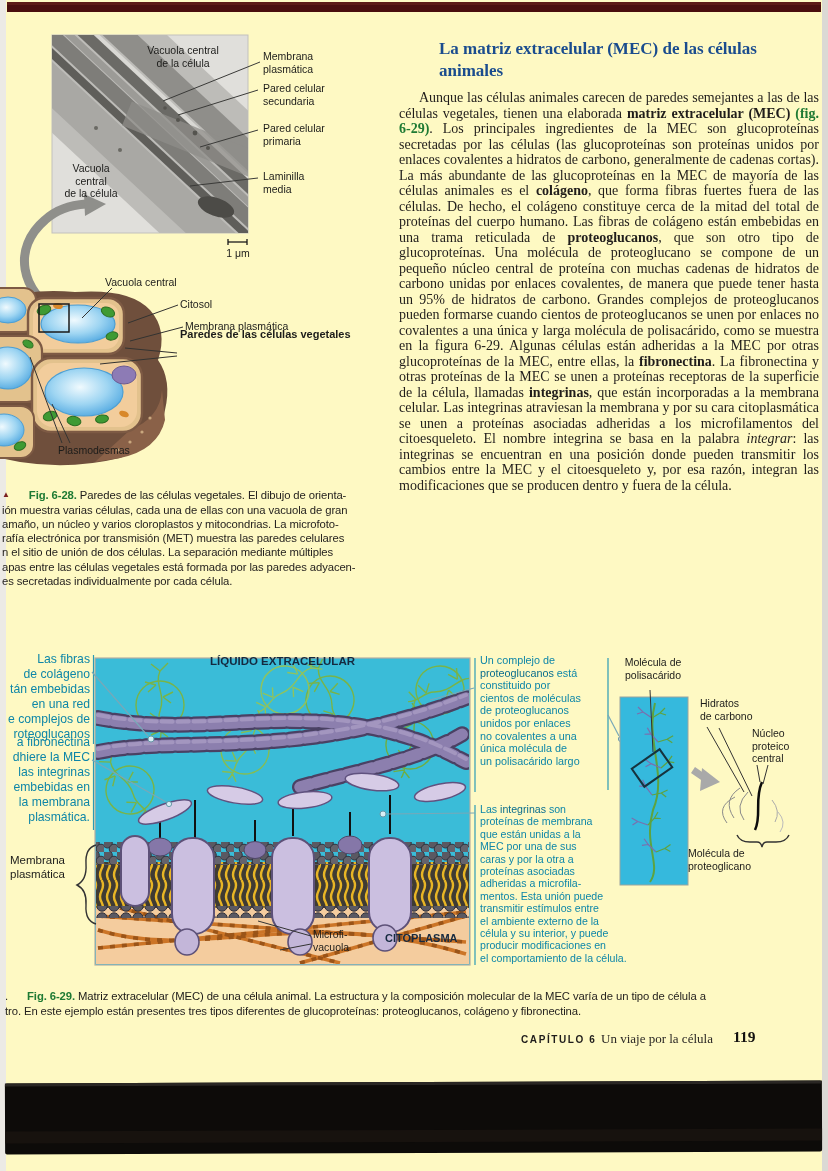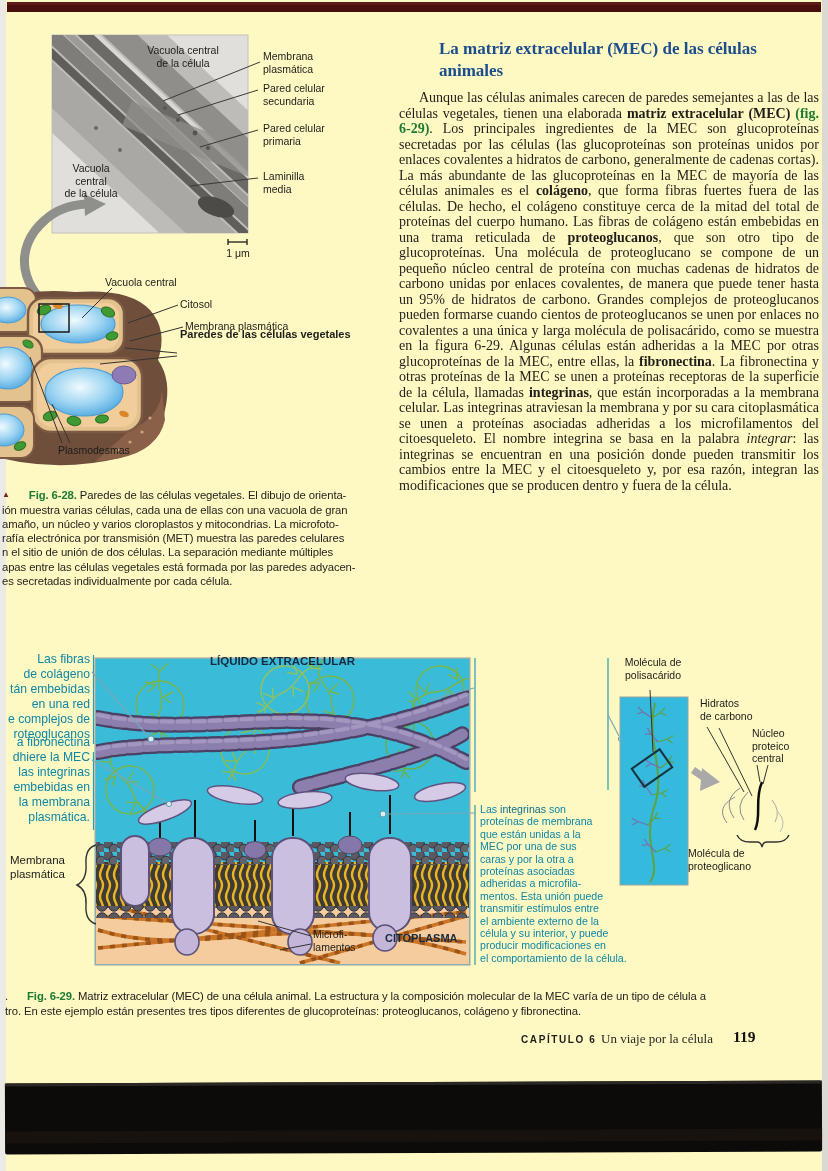--- a/index.html
+++ b/index.html
@@ -362,37 +362,46 @@
 es secretadas individualmente por cada célula.</span>
 </div>
 
 <div class="t heading" style="left:399px;top:38px;width:430px;">La matriz extracelular (MEC) de las células
 animales</div>
 <p class="t bodytext" style="left:399px;top:90px;width:420px;margin:0;"><span class="n">Aunque las células animales carecen de paredes semejantes a las de las células vegetales, tienen una elaborada </span><span class="b">matriz extracelular (MEC) </span><span class="g">(fig. 6-29)</span><span class="n">. Los principales ingredientes de la MEC son glucoproteínas secretadas por las células (las glucoproteínas son proteínas unidos por enlaces covalentes a hidratos de carbono, generalmente de cadenas cortas). La más abundante de las glucoproteínas en la MEC de mayoría de las células animales es el </span><span class="b">colágeno</span><span class="n">, que forma fibras fuertes fuera de las células. De hecho, el colágeno constituye cerca de la mitad del total de proteínas del cuerpo humano. Las fibras de colágeno están embebidas en una trama reticulada de </span><span class="b">proteoglucanos</span><span class="n">, que son otro tipo de glucoproteínas. Una molécula de proteoglucano se compone de un pequeño núcleo central de proteína con muchas cadenas de hidratos de carbono unidas por enlaces covalentes, de manera que puede tener hasta un 95% de hidratos de carbono. Grandes complejos de proteoglucanos pueden formarse cuando cientos de proteoglucanos se unen por enlaces no covalentes a una única y larga molécula de polisacárido, como se muestra en la figura 6-29. Algunas células están adheridas a la MEC por otras glucoproteínas de la MEC, entre ellas, la </span><span class="b">fibronectina</span><span class="n">. La fibronectina y otras proteínas de la MEC se unen a proteínas receptoras de la superficie de la célula, llamadas </span><span class="b">integrinas</span><span class="n">, que están incorporadas a la membrana celular. Las integrinas atraviesan la membrana y por su cara citoplasmática se unen a proteínas asociadas adheridas a los microfilamentos del citoesqueleto. El nombre integrina se basa en la palabra </span><span class="i">integrar</span><span class="n">: las integrinas se encuentran en una posición donde pueden transmitir los cambios entre la MEC y el citoesqueleto y, por esa razón, integran las modificaciones que se producen dentro y fuera de la célula.</span></p>
 
 <div class="t navy ctr" style="left:100px;top:655px;width:365px;font-size:11.5px;">LÍQUIDO EXTRACELULAR</div>
 <div class="t navy" style="left:385px;top:932px;font-size:11px;text-align:center;">CITOPLASMA</div>
 <div class="t lbl" style="left:313px;top:928px;width:70px;">Microfi-
-lamentos</div>
+vacuola</div>
 <div class="t lbl" style="left:10px;top:853px;width:72px;font-size:11.5px;line-height:14px;">Membrana
 plasmática</div>
 
 <div class="t callout c-left rgt" style="left:0px;top:652px;width:90px;">Las fibras
 de colágeno
 tán embebidas
 en una red
 e complejos de
 roteoglucanos</div>
 <div class="t callout c-left rgt" style="left:0px;top:735px;width:90px;">a fibronectina
 dhiere la MEC
 las integrinas
 embebidas en
 la membrana
 plasmática.</div>
 
+<div class="t callout c-right" style="left:480px;top:654px;width:135px;"><span>Un complejo de
+</span><span class="dk">proteoglucanos</span><span> está
+constituido por
+cientos de moléculas
+de proteoglucanos
+unidos por enlaces
+no covalentes a una
+única molécula de
+un polisacárido largo</span></div>
 
 <div class="t callout c-rightB" style="left:480px;top:803px;width:185px;"><span>Las </span><span class="dk">integrinas</span><span> son
 proteínas de membrana
 que están unidas a la
 MEC por una de sus
 caras y por la otra a
 proteínas asociadas
 adheridas a microfila-
 mentos. Esta unión puede
 transmitir estímulos entre

